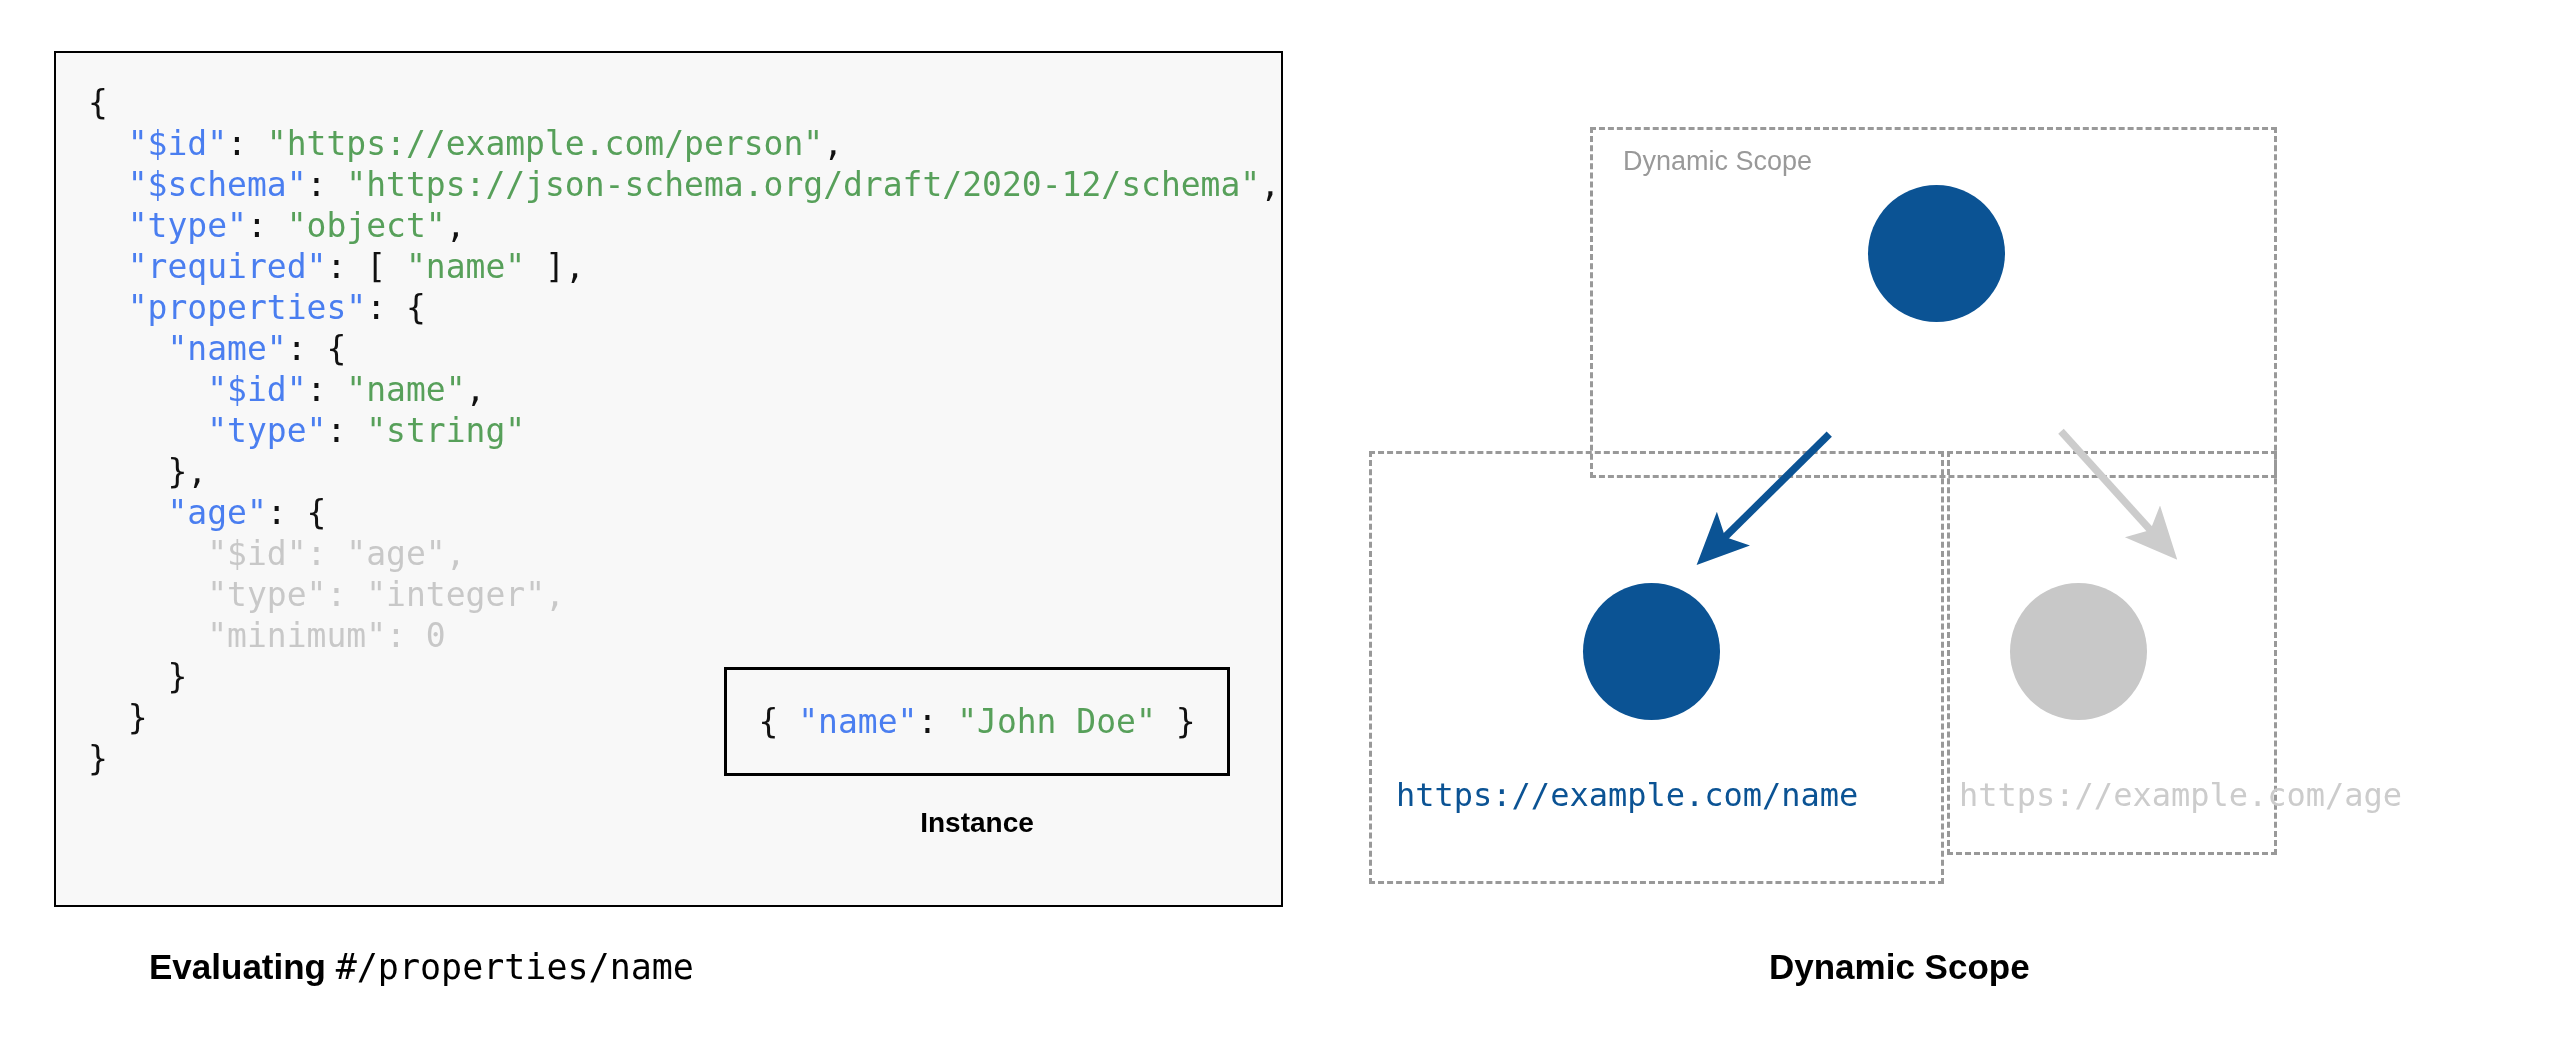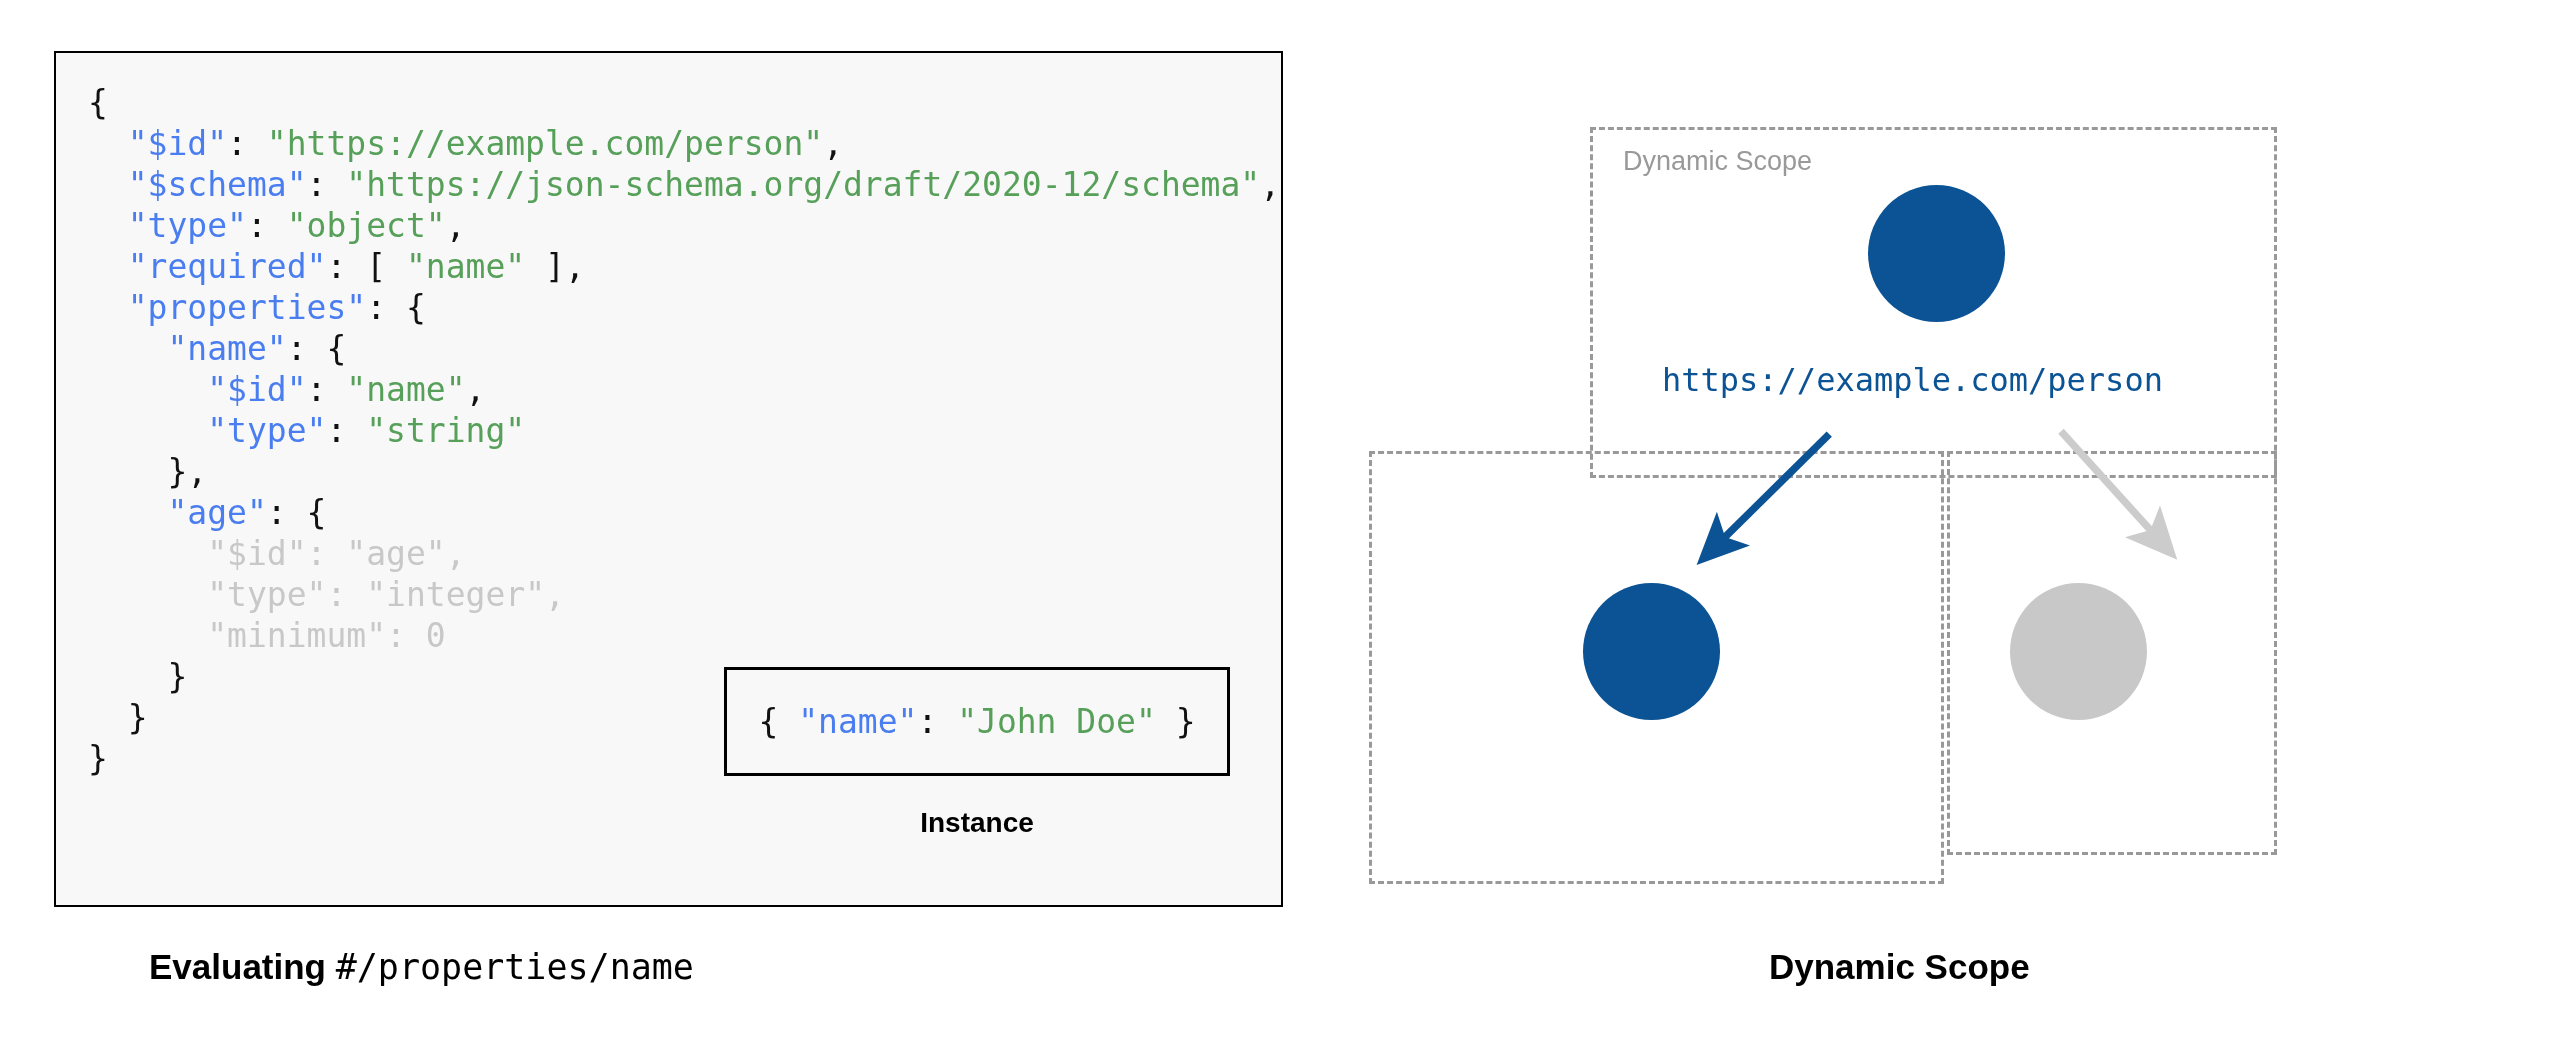--- a/index.html
+++ b/index.html
@@ -217,17 +217,18 @@
       </marker>
     </defs>
     <line x1="833" y1="583" x2="613" y2="800" stroke="#0b5394" stroke-width="13" marker-end="url(#arrow-blue)"></line>
     <line x1="1240" y1="578" x2="1432" y2="790" stroke="#cccccc" stroke-width="13" marker-end="url(#arrow-gray)"></line>
   </svg>
 
   <div class="node-circle node-blue" id="circle-person"></div>
   <div class="node-circle node-blue" id="circle-name"></div>
   <div class="node-circle node-gray" id="circle-age"></div>
 
-  <div class="node-label label-blue" id="label-person">https://example.com/person</div>
+  <div class="node-label label-blue" id="label-name">https://example.com/name</div>
+  <div class="node-label label-gray" id="label-age">https://example.com/age</div>
 </div>
 
 <div id="right-caption">Dynamic Scope</div>
 
 
 </body></html>

